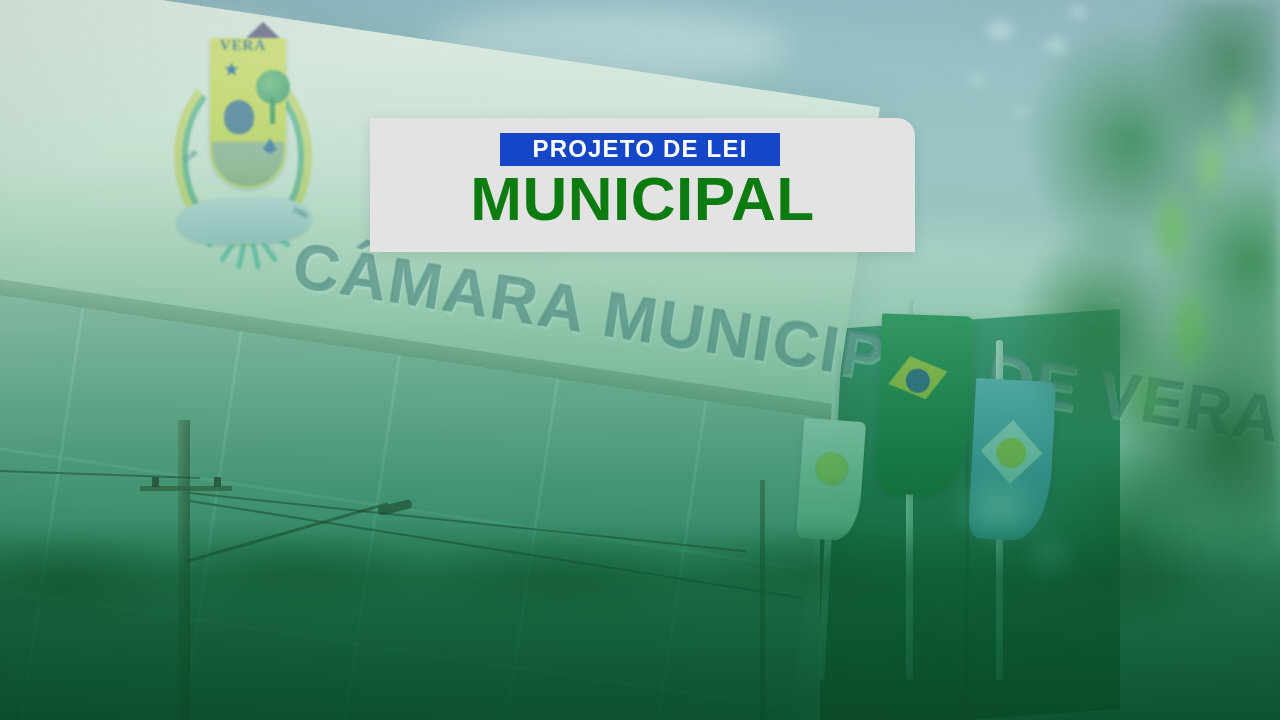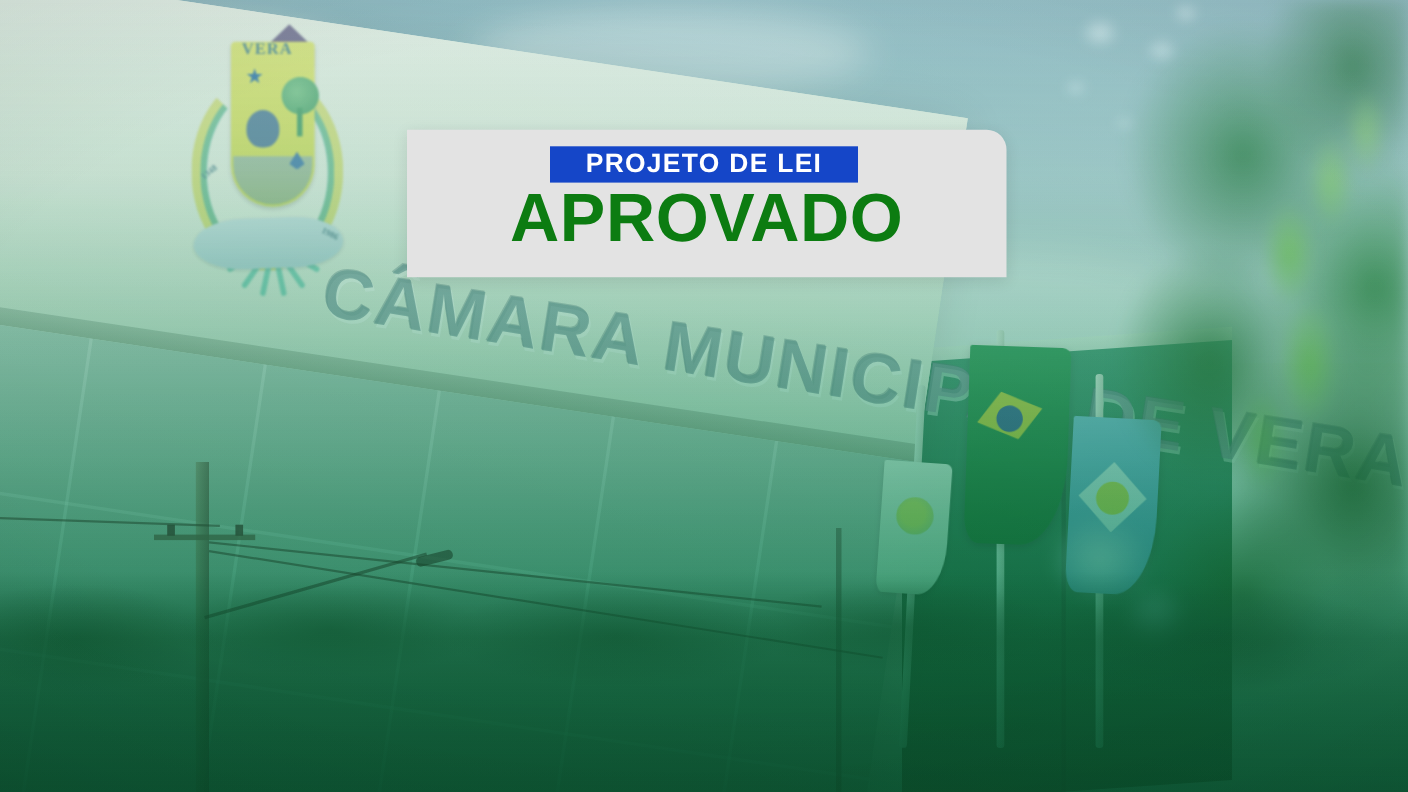--- a/index.html
+++ b/index.html
@@ -533,16 +533,16 @@
     <div class="grade-green"></div>
     <div class="grade-flat"></div>
     <div class="vignette"></div>
   </div>
 
 
   <div class="info-card" id="infoCard" style="background: rgb(227, 227, 227);">
     <div class="badge" id="badgeBox" style="background: rgb(21, 70, 200);">
       <span class="badge-text" id="badgeText" style="color: rgb(255, 255, 255);">PROJETO DE LEI</span>
     </div>
-    <div class="status" id="statusText" style="color: rgb(12, 124, 17);">APROVADO</div>
+    <div class="status" id="statusText" style="color: rgb(12, 124, 17);">MUNICIPAL</div>
   </div>
 
 </div>
 
 </body></html>

